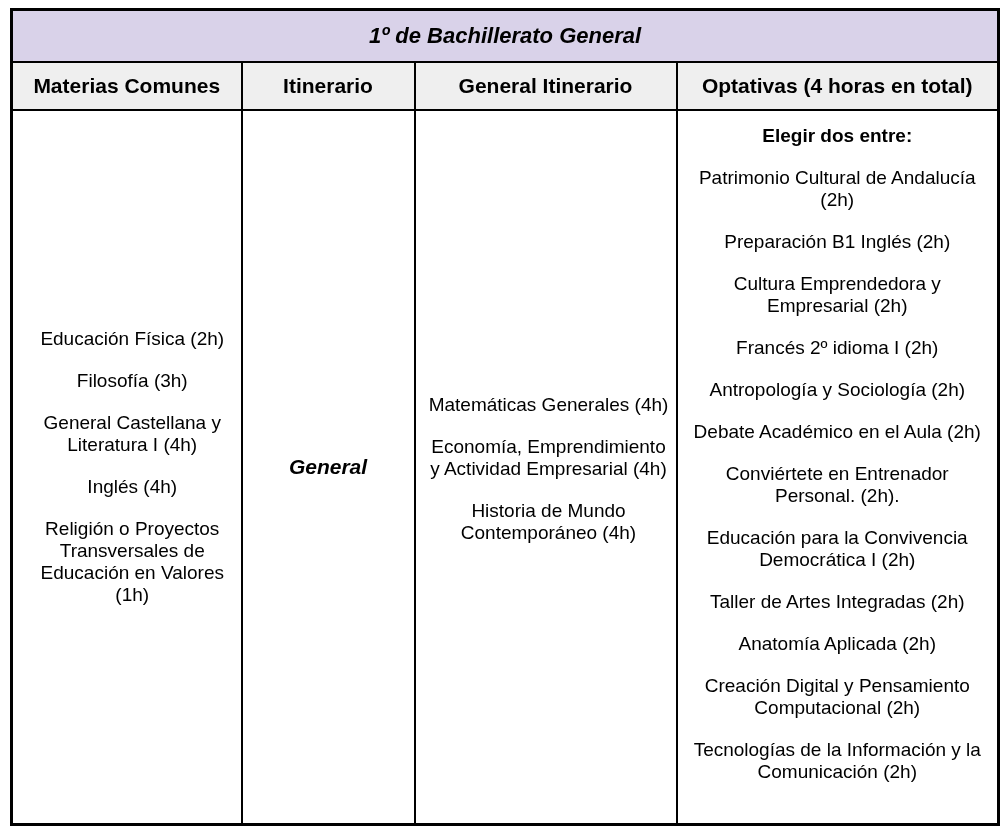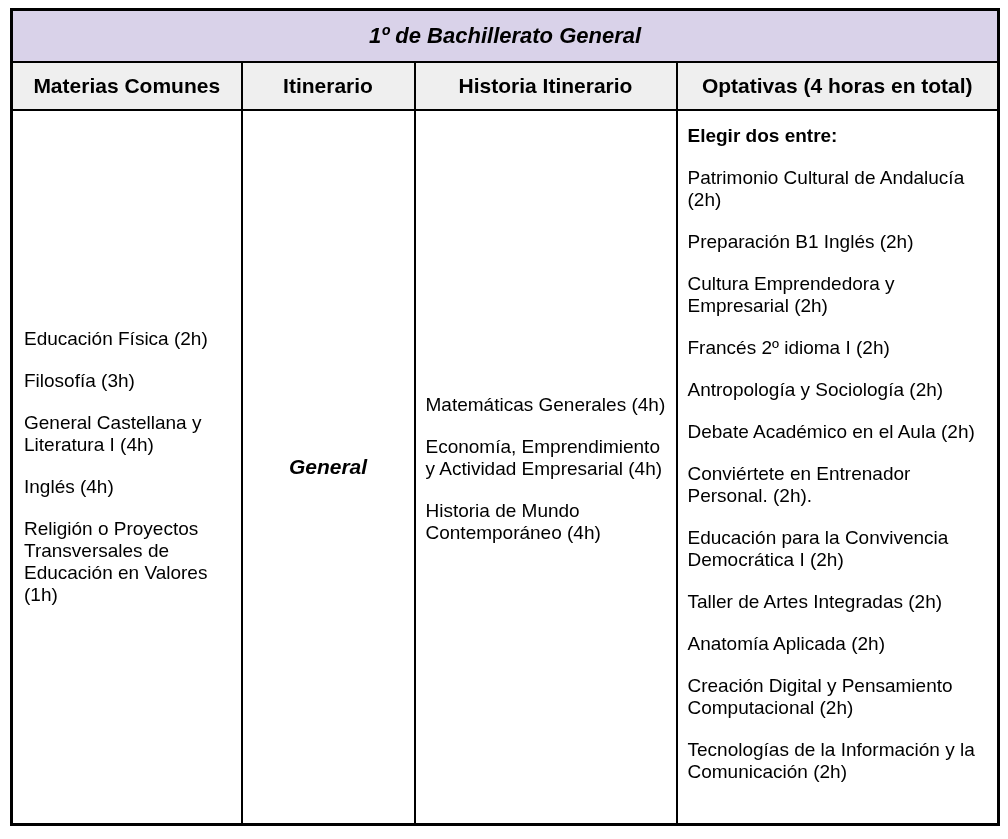--- a/index.html
+++ b/index.html
@@ -47,21 +47,21 @@
     font-size: 21px;
     font-weight: bold;
     text-align: center;
     vertical-align: middle;
     padding: 0 4px;
   }
   tr.body-row { height: 715px; }
   td.cell {
     font-size: 19px;
     line-height: 22px;
-    text-align: left;
+    text-align: center;
   }
   td.cell p { margin: 0 0 20px 0; }
   td.cell p:last-child { margin-bottom: 0; }
   td.cell-comunes {
     vertical-align: middle;
     padding: 0 0 0 11px;
   }
   td.cell-itinerario {
     vertical-align: middle;
     text-align: center;
@@ -89,21 +89,21 @@
     <col style="width:262px">
     <col style="width:322px">
   </colgroup>
   <thead>
     <tr>
       <th class="table-title" colspan="4">1º de Bachillerato General</th>
     </tr>
     <tr>
       <th class="col-head">Materias Comunes</th>
       <th class="col-head">Itinerario</th>
-      <th class="col-head">Historia Itinerario</th>
+      <th class="col-head">General Itinerario</th>
       <th class="col-head">Optativas (4 horas en total)</th>
     </tr>
   </thead>
   <tbody>
     <tr class="body-row">
       <td class="cell cell-comunes">
         <p>Educación Física (2h)</p>
         <p>Filosofía (3h)</p>
         <p>General Castellana y Literatura I (4h)</p>
         <p>Inglés (4h)</p>

